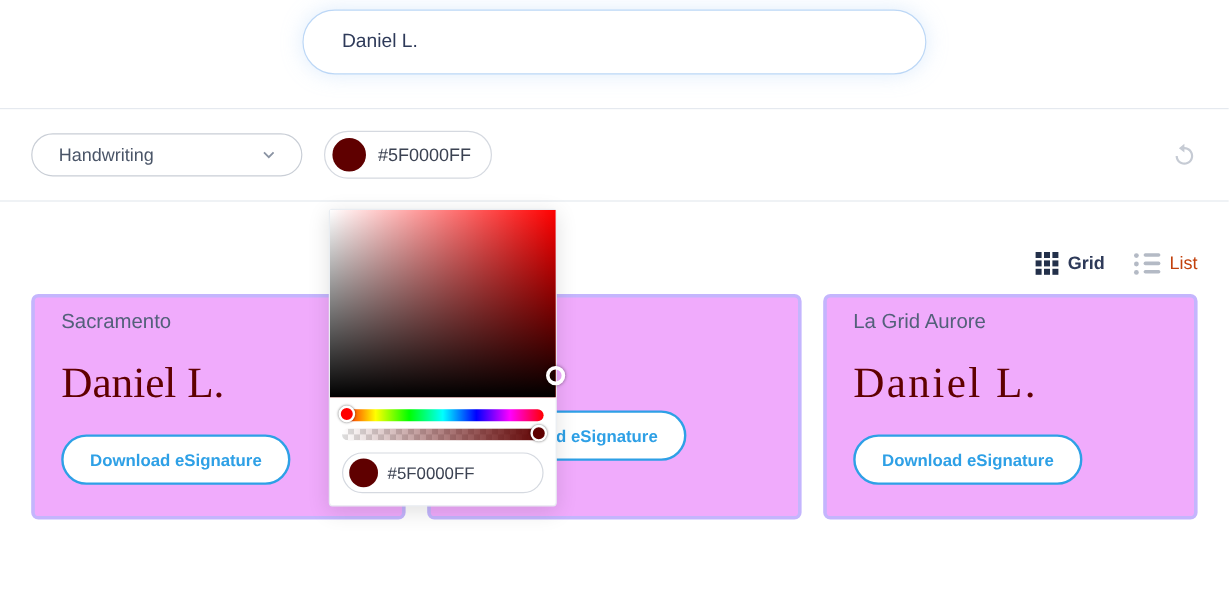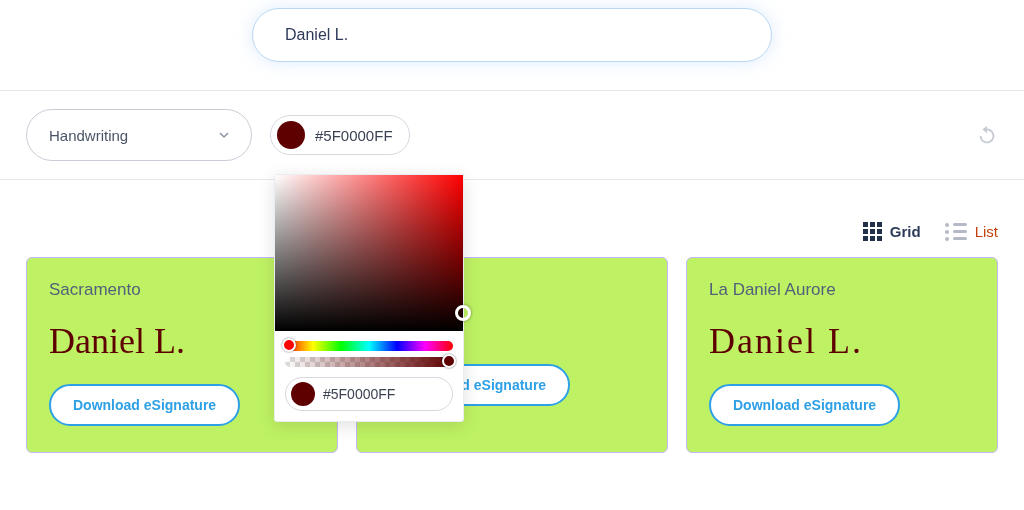--- a/index.html
+++ b/index.html
@@ -4,42 +4,42 @@
 <style>
 * { box-sizing: border-box; margin: 0; padding: 0; }
 body { font-family: -apple-system, BlinkMacSystemFont, "Segoe UI", Arial, sans-serif; background: #fff; width: 1024px; height: 510px; position: relative; color: #2e3a59; }
 
 .name-row { display: flex; justify-content: center; padding: 8px 0 0 0; }
 .name-input { width: 520px; height: 54px; border: 1px solid #bcd7f6; border-radius: 40px; padding: 0 32px; font-size: 16px; color: #2e3a59; font-weight: 500; outline: none; box-shadow: 0 0 18px rgba(160,200,245,.35); }
 
 .divider { height: 1px; background: #e5e9ef; margin: 28px 0 0 0; }
 
 .controls-row { display: flex; align-items: center; padding: 18px 26px 0 26px; position: relative; }
-.style-select { display: flex; align-items: center; justify-content: space-between; width: 226px; height: 52px; border: 1px solid #c9ced6; border-radius: 40px; padding: 0 22px; font-size: 15px; color: #4a5568; cursor: pointer; }
+.style-select { display: flex; align-items: center; justify-content: space-between; width: 226px; height: 36px; border: 1px solid #c9ced6; border-radius: 40px; padding: 0 22px; font-size: 15px; color: #4a5568; cursor: pointer; }
 .chev { width: 10px; height: 10px; display: inline-block; }
 .chev svg { display: block; }
 
 .color-pill { display: flex; align-items: center; height: 40px; margin-left: 18px; border: 1px solid #d5d9e0; border-radius: 40px; padding: 0 16px 0 6px; font-size: 15px; color: #3b4252; gap: 10px; cursor: pointer; }
 .swatch { width: 28px; height: 28px; border-radius: 50%; }
 
 .reset-btn { margin-left: auto; color: #c6cbd4; cursor: pointer; }
 .reset-btn svg { display: block; }
 
 .view-row { display: flex; justify-content: flex-end; align-items: center; gap: 24px; padding: 42px 26px 0 0; }
 .view-item { display: flex; align-items: center; gap: 8px; font-size: 15px; font-weight: 600; cursor: pointer; }
 .view-item.off { color: #c2410c; font-weight: 500; }
 .grid-icon { display: grid; grid-template-columns: repeat(3,5px); grid-auto-rows: 5px; gap: 2px; }
 .grid-icon i { background: #23304a; display: block; }
 .list-icon { display: flex; flex-direction: column; gap: 3px; }
 .list-icon .r { display: flex; align-items: center; gap: 4px; }
 .list-icon .r i { width: 4px; height: 4px; border-radius: 50%; background: #b4bac5; }
 .list-icon .r b { width: 14px; height: 3px; background: #b4bac5; border-radius: 2px; }
 
 .cards { display: flex; gap: 18px; padding: 16px 26px 0 26px; }
-.card { flex: 1; border: 1px solid #c4b5fd; border-radius: 6px; padding: 22px 22px 26px 22px; background: #bef264; }
+.card { flex: 1; border: 3px solid #c4b5fd; border-radius: 6px; padding: 10px 22px 26px 22px; background: #f0abfc; }
 .card-title { font-size: 17px; color: #53607a; margin-bottom: 22px; }
 .sig { font-size: 36px; color: #5F0000; margin-bottom: 22px; line-height: 1.1; }
 .sig.sacramento { font-family: "Brush Script MT", cursive; }
 .sig.labelle { font-family: "Segoe Script", cursive; letter-spacing: 2px; }
 .sig.mid { font-family: cursive; }
 .dl-btn { display: inline-flex; align-items: center; height: 42px; padding: 0 22px; border: 2px solid #2ea0e6; color: #2ea0e6; background: #fff; border-radius: 40px; font-size: 14px; font-weight: 700; cursor: pointer; }
 
 
 .picker { position: absolute; left: 274px; top: 174px; width: 190px; background: #fff; border: 1px solid #e9edf2; box-shadow: 0 4px 18px rgba(0,0,0,.12); border-radius: 3px; z-index: 50; }
 .sv-area { position: relative; height: 156px; background:
@@ -129,21 +129,21 @@
     <div class="card-title">Sacramento</div>
     <div class="sig sacramento">Daniel L.</div>
     <button class="dl-btn">Download eSignature</button>
   </div>
   <div class="card">
     <div class="card-title"></div>
     <div class="sig mid">L.</div>
     <button class="dl-btn">Download eSignature</button>
   </div>
   <div class="card">
-    <div class="card-title">La Daniel Aurore</div>
+    <div class="card-title">La Grid Aurore</div>
     <div class="sig labelle">Daniel  L.</div>
     <button class="dl-btn">Download eSignature</button>
   </div>
 </div>
 
 <div class="picker">
   <div class="sv-area">
     <div class="sv-thumb"></div>
   </div>
   <div class="hue">

